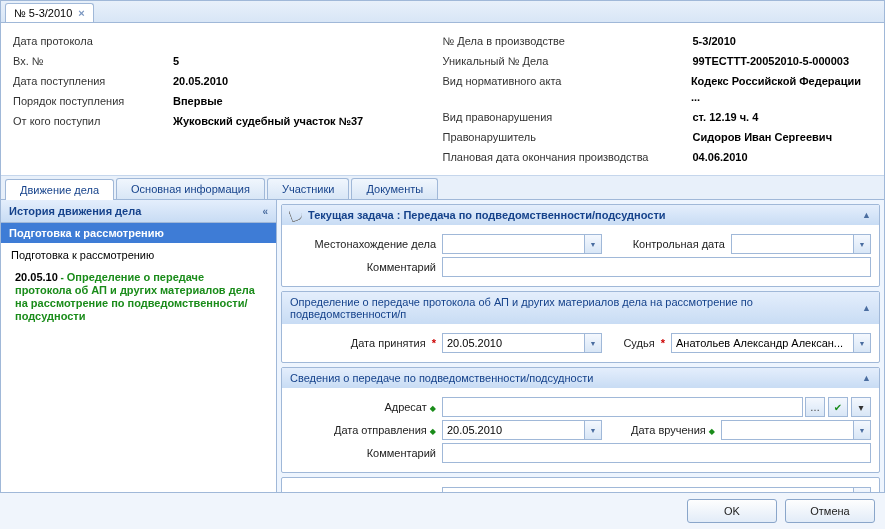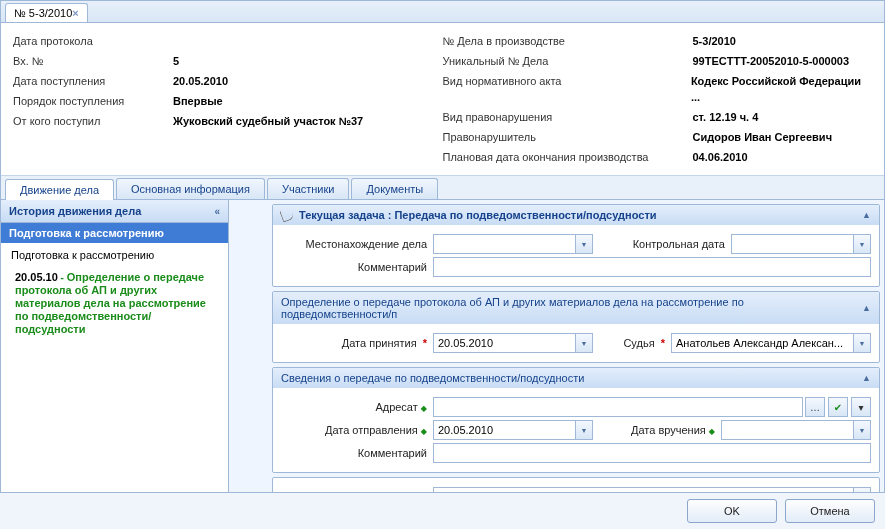--- a/index.html
+++ b/index.html
@@ -1,38 +1,38 @@
 <!DOCTYPE html>
 <html><head>
 <meta charset="utf-8">
 <style>
 * { box-sizing: border-box; margin: 0; padding: 0; font-family: Tahoma, Arial, sans-serif; font-size: 11px; }
 body { background: #fff; width: 885px; height: 529px; overflow: hidden; border: 1px solid #a0b8d8; }
 .doc-tab-bar { background: linear-gradient(#e8f0fa, #d8e6f6); border-bottom: 1px solid #a0b8d8; padding: 2px 4px 0; display: flex; }
-.doc-tab { background: #fff; border: 1px solid #a0b8d8; border-bottom: none; border-radius: 3px 3px 0 0; padding: 3px 8px; display: flex; align-items: center; }
+.doc-tab { background: #fff; border: 1px solid #a0b8d8; border-bottom: none; border-radius: 3px 3px 0 0; padding: 3px 8px; display: flex; align-items: center; gap: 6px; }
 .doc-tab-close { color: #7a96c0; cursor: pointer; font-weight: bold; }
 .header-area { padding: 8px 12px; display: flex; }
 .header-col { flex: 1; }
 .header-row { display: flex; padding: 2px 0; line-height: 16px; }
 .h-label { width: 160px; color: #333; }
 .h-value { font-weight: bold; color: #000; }
 .nav-tabs { background: #e8f0fa; border-top: 1px solid #c5d6ec; border-bottom: 1px solid #a0b8d8; padding: 2px 4px 0; display: flex; gap: 2px; }
 .nav-tab { background: linear-gradient(#f0f6fd, #d8e6f6); border: 1px solid #a0b8d8; border-bottom: none; border-radius: 3px 3px 0 0; padding: 4px 14px; color: #15428b; cursor: pointer; }
 .nav-tab.active { background: #fff; color: #15428b; font-weight: normal; position: relative; top: 1px; }
 .content { display: flex; height: 320px; }
-.sidebar { width: 228px; border-right: 1px solid #a0b8d8; background: #fff; display: flex; flex-direction: column; }
+.sidebar { width: 276px; border-right: 1px solid #a0b8d8; background: #fff; display: flex; flex-direction: column; }
 .sidebar-header { background: linear-gradient(#e4eefc, #c8dcf4); border-bottom: 1px solid #a0b8d8; padding: 5px 8px; color: #15428b; font-weight: bold; display: flex; justify-content: space-between; align-items: center; }
 .collapse-icon { color: #4a6da0; font-size: 10px; cursor: pointer; }
 .sb-sel { background: #3e7cd6; color: #fff; padding: 4px 8px; font-weight: bold; }
 .sb-item { padding: 6px 10px; color: #000; }
 .sb-note { padding: 4px 14px 8px; color: #1a8c1a; font-size: 10px; line-height: 13px; font-weight: bold; }
 .sb-note .date { color: #000; }
 .sb-bold { padding: 8px 10px; font-weight: bold; color: #000; }
 .main { flex: 1; background: #eef5fe; padding: 4px; overflow: auto; }
-.panel { border: 1px solid #a0b8d8; border-radius: 2px; background: #fff; margin-bottom: 4px; margin-left: 39px; }
+.panel { border: 1px solid #a0b8d8; border-radius: 2px; background: #fff; margin-bottom: 4px; }
 .panel-header { background: linear-gradient(#e4eefc, #c8dcf4); padding: 4px 8px; color: #15428b; display: flex; align-items: center; gap: 6px; }
 .panel-header.bold { font-weight: bold; }
 .panel-toggle { margin-left: auto; color: #4a6da0; cursor: pointer; font-size: 9px; }
 .panel-body { padding: 6px 8px; }
 .form-row { display: flex; align-items: center; margin: 3px 0; gap: 2px; }
 .form-label { width: 150px; text-align: right; color: #222; padding-right: 4px; }
 .form-label.bold { font-weight: bold; }
 .req { color: #c00; font-weight: bold; }
 .diamond { color: #1a8c1a; font-size: 8px; }
 input[type=text], .combo { border: 1px solid #a0b8d8; height: 20px; padding: 2px 4px; background: #fff; }

